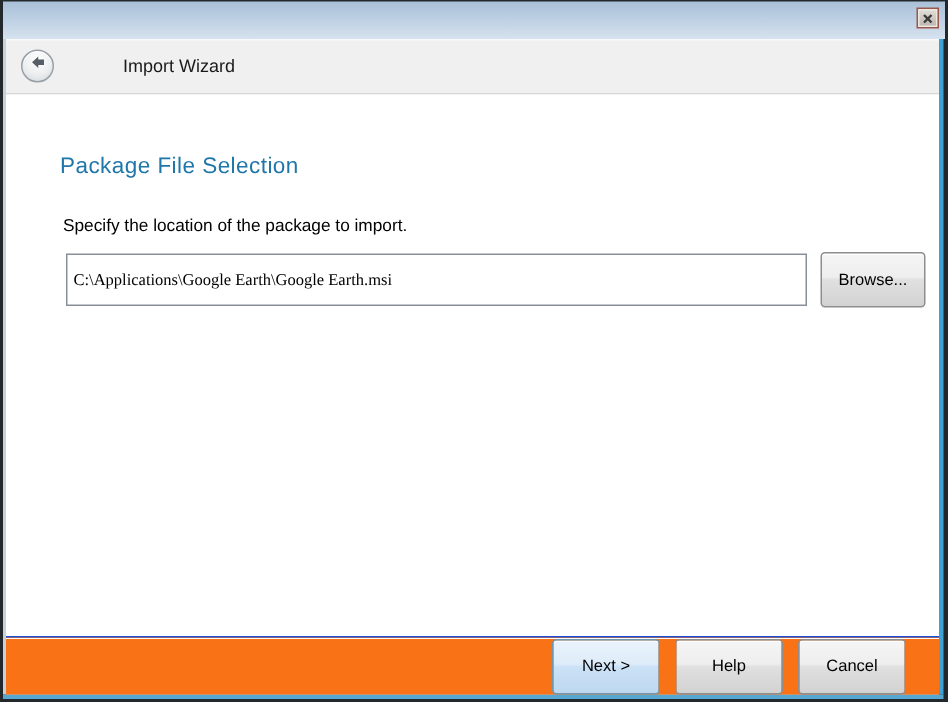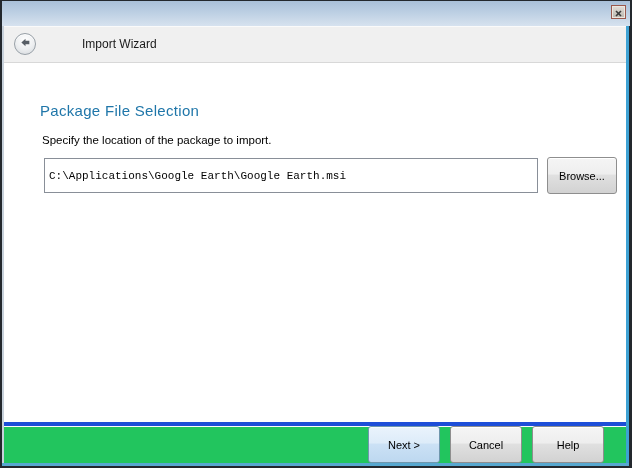--- a/index.html
+++ b/index.html
@@ -76,35 +76,35 @@
   }
   .page-heading {
     margin: 0;
     padding-top: 39px;
     font-size: 15px;
     font-weight: normal;
     letter-spacing: .3px;
     color: #1f76a9;
   }
   .instruction {
-    margin: 15px 0 0 2px;
+    margin: 26px 0 0 2px;
     font-size: 11.5px;
     color: #000;
   }
   .file-row {
     margin-top: 11px;
     margin-left: 4px;
     display: flex;
     align-items: center;
   }
   .path-input {
     width: 494px;
     height: 35px;
     border: 1px solid #898f98;
-    font-family: Liberation Mono, monospace;
+    font-family: Liberation Serif, serif;
     font-size: 11px;
     color: #000;
     padding: 1px 4px;
     box-sizing: border-box;
     background: #fff;
   }
   .btn {
     font-family: "Liberation Sans", "DejaVu Sans", sans-serif;
     font-size: 11px;
     color: #000;
@@ -114,22 +114,22 @@
     background: linear-gradient(180deg, #f5f5f5 0%, #eeeeee 45%, #e0e0e0 50%, #d2d2d2 100%);
     box-shadow: inset 0 1px 0 #ffffff;
     display: inline-flex; align-items: center; justify-content: center;
     padding: 0;
     cursor: default;
   }
   .browse-btn { width: 70px; margin-left: 9px; }
 
   .wizard-footer {
     flex: 0 0 39px;
-    background: #22c55e;
-    border-top: 4px solid #1d4ed8;
+    background: #f97316;
+    border-top: 1px solid #1d4ed8;
     box-shadow: inset 0 1px 0 #fbfbfb;
     display: flex; align-items: center; justify-content: flex-end;
     gap: 10px;
     padding-right: 22px;
     box-sizing: border-box;
   }
   .wizard-footer .btn { width: 72px; }
   .btn-default {
     border-color: #6f97ad;
     background: linear-gradient(180deg, #eaf3fc 0%, #ddecf9 45%, #cbe1f5 50%, #bdd8f0 100%);
@@ -173,18 +173,18 @@
       <h1 class="page-heading">Package File Selection</h1>
       <div class="instruction">Specify the location of the package to import.</div>
       <div class="file-row">
         <input class="path-input" type="text" value="C:\Applications\Google Earth\Google Earth.msi" style="">
         <button class="btn browse-btn" type="button">Browse...</button>
       </div>
     </div>
 
     <div class="wizard-footer">
       <button class="btn btn-default" type="button">Next &gt;</button>
+      <button class="btn" type="button">Help</button>
       <button class="btn" type="button">Cancel</button>
-      <button class="btn" type="button">Help</button>
     </div>
 
   </div>
 </div>
 
 </body></html>

